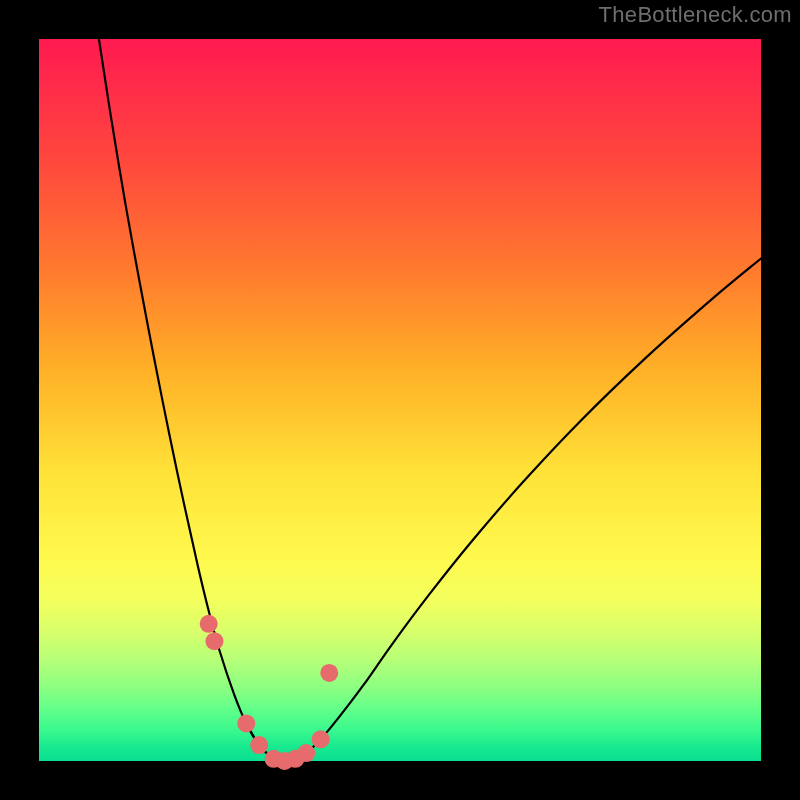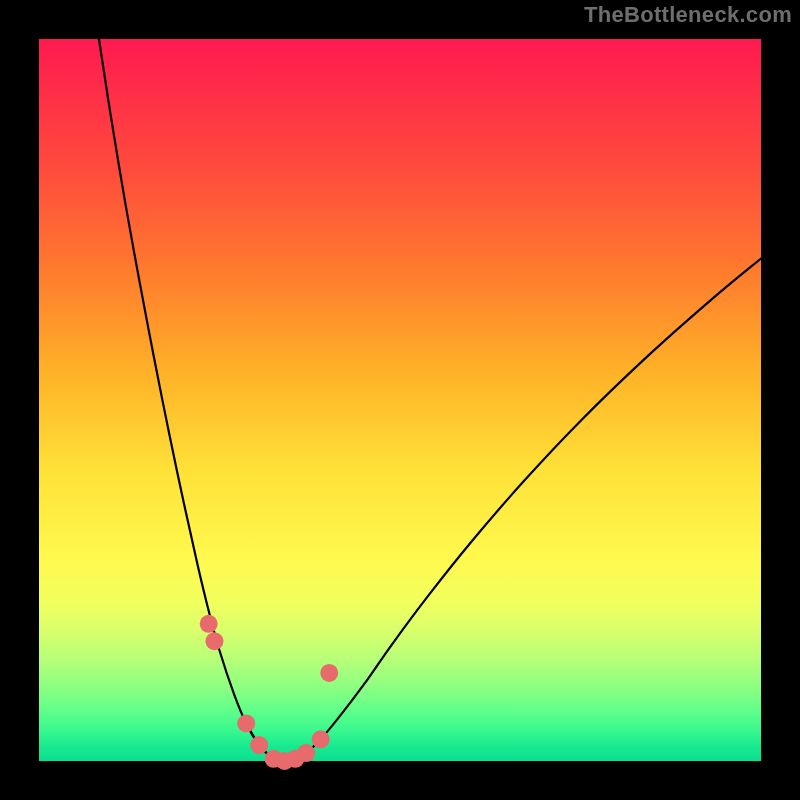--- a/index.html
+++ b/index.html
@@ -44,21 +44,21 @@
       #0adf91 100%
     );
   }
   .watermark {
     position: absolute;
     top: 2px;
     right: 8px;
     color: #6e6e6e;
     font-size: 22px;
     letter-spacing: 0.3px;
-    font-weight: 700;
+    font-weight: 400;
     user-select: none;
     margin-left: 42px;
   }
   svg.curves {
     position: absolute;
     left: 0;
     top: 0;
     width: 722px;
     height: 722px;
     overflow: visible;

